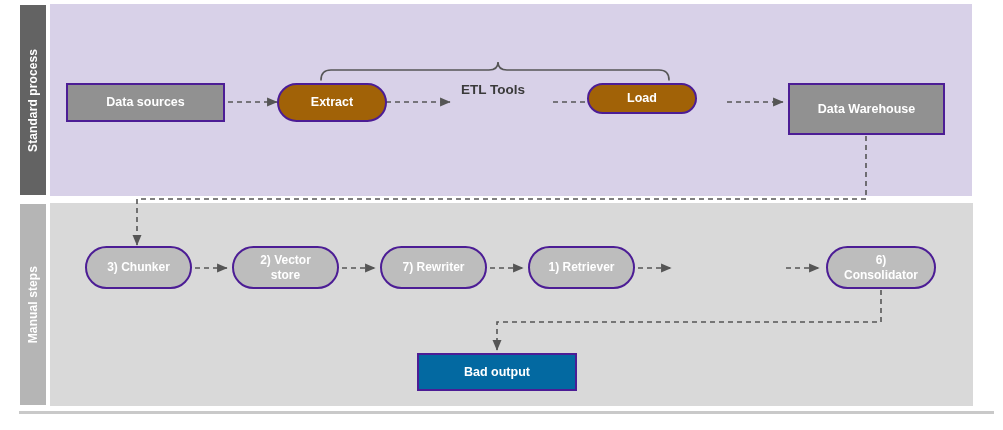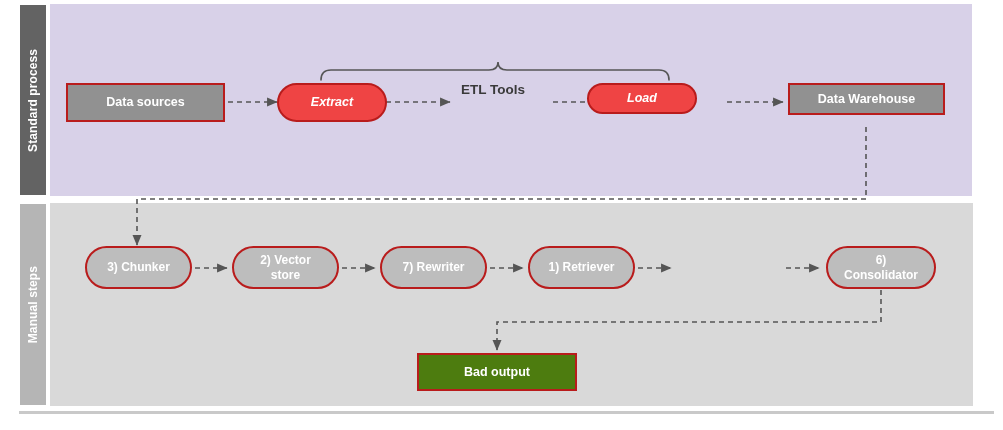--- a/index.html
+++ b/index.html
@@ -76,28 +76,28 @@
     position: absolute;
     box-sizing: border-box;
     display: flex;
     align-items: center;
     justify-content: center;
     text-align: center;
     color: #ffffff;
     font-weight: bold;
     font-size: 12.5px;
     line-height: 1.18;
-    border: 2px solid #b91c1c;
+    border: 2px solid #4c1d95;
   }
   .node.rect { border-radius: 0; }
   .node.pill { border-radius: 999px; }
   .node.gray   { background: #919191; }
-  .node.purple { background: #ef4444; font-style: italic; }
+  .node.purple { background: #a16207; }
   .node.step   { background: #BDBDBD; font-size: 12px; }
-  .node.warn   { background: #4d7c0f; }
+  .node.warn   { background: #0369a1; }
 
   
   .bracket-label {
     position: absolute;
     font-size: 13.5px;
     font-weight: bold;
     color: #3A3A3A;
     white-space: nowrap;
     margin-top: 36px;
   }
@@ -159,21 +159,21 @@
     <line x1="786" y1="268" x2="819" y2="268" stroke="#555555" stroke-width="1.6" stroke-dasharray="5,4" marker-end="url(#arrow)"></line>
 
     <path d="M881,290 L881,322 L497,322 L497,350" fill="none" stroke="#555555" stroke-width="1.6" stroke-dasharray="5,4" marker-end="url(#arrow)"></path>
   </svg>
 
   <div class="bracket-label" style="left:461px; top:46px;">ETL Tools</div>
 
   <div class="node rect gray" style="left:66px; top:83px; width:159px; height:39px;">Data sources</div>
   <div class="node pill purple" style="left:277px; top:83px; width:110px; height:39px;">Extract</div>
   <div class="node pill purple" style="left:587px; top:83px; width:110px; height:31px;">Load</div>
-  <div class="node rect gray" style="left:788px; top:83px; width:157px; height:32px;">Data Warehouse</div>
+  <div class="node rect gray" style="left:788px; top:83px; width:157px; height:52px;">Data Warehouse</div>
 
   <div class="node pill step" style="left:85px; top:246px; width:107px; height:43px;">3) Chunker</div>
   <div class="node pill step" style="left:232px; top:246px; width:107px; height:43px;">2) Vector<br>store</div>
   <div class="node pill step" style="left:380px; top:246px; width:107px; height:43px;">7) Rewriter</div>
   <div class="node pill step" style="left:528px; top:246px; width:107px; height:43px;">1) Retriever</div>
   <div class="node pill step" style="left:826px; top:246px; width:110px; height:43px;">6)<br>Consolidator</div>
 
   <div class="node rect warn" style="left:417px; top:353px; width:160px; height:38px;">Bad output</div>
 
   <div class="bottom-rule"></div>

